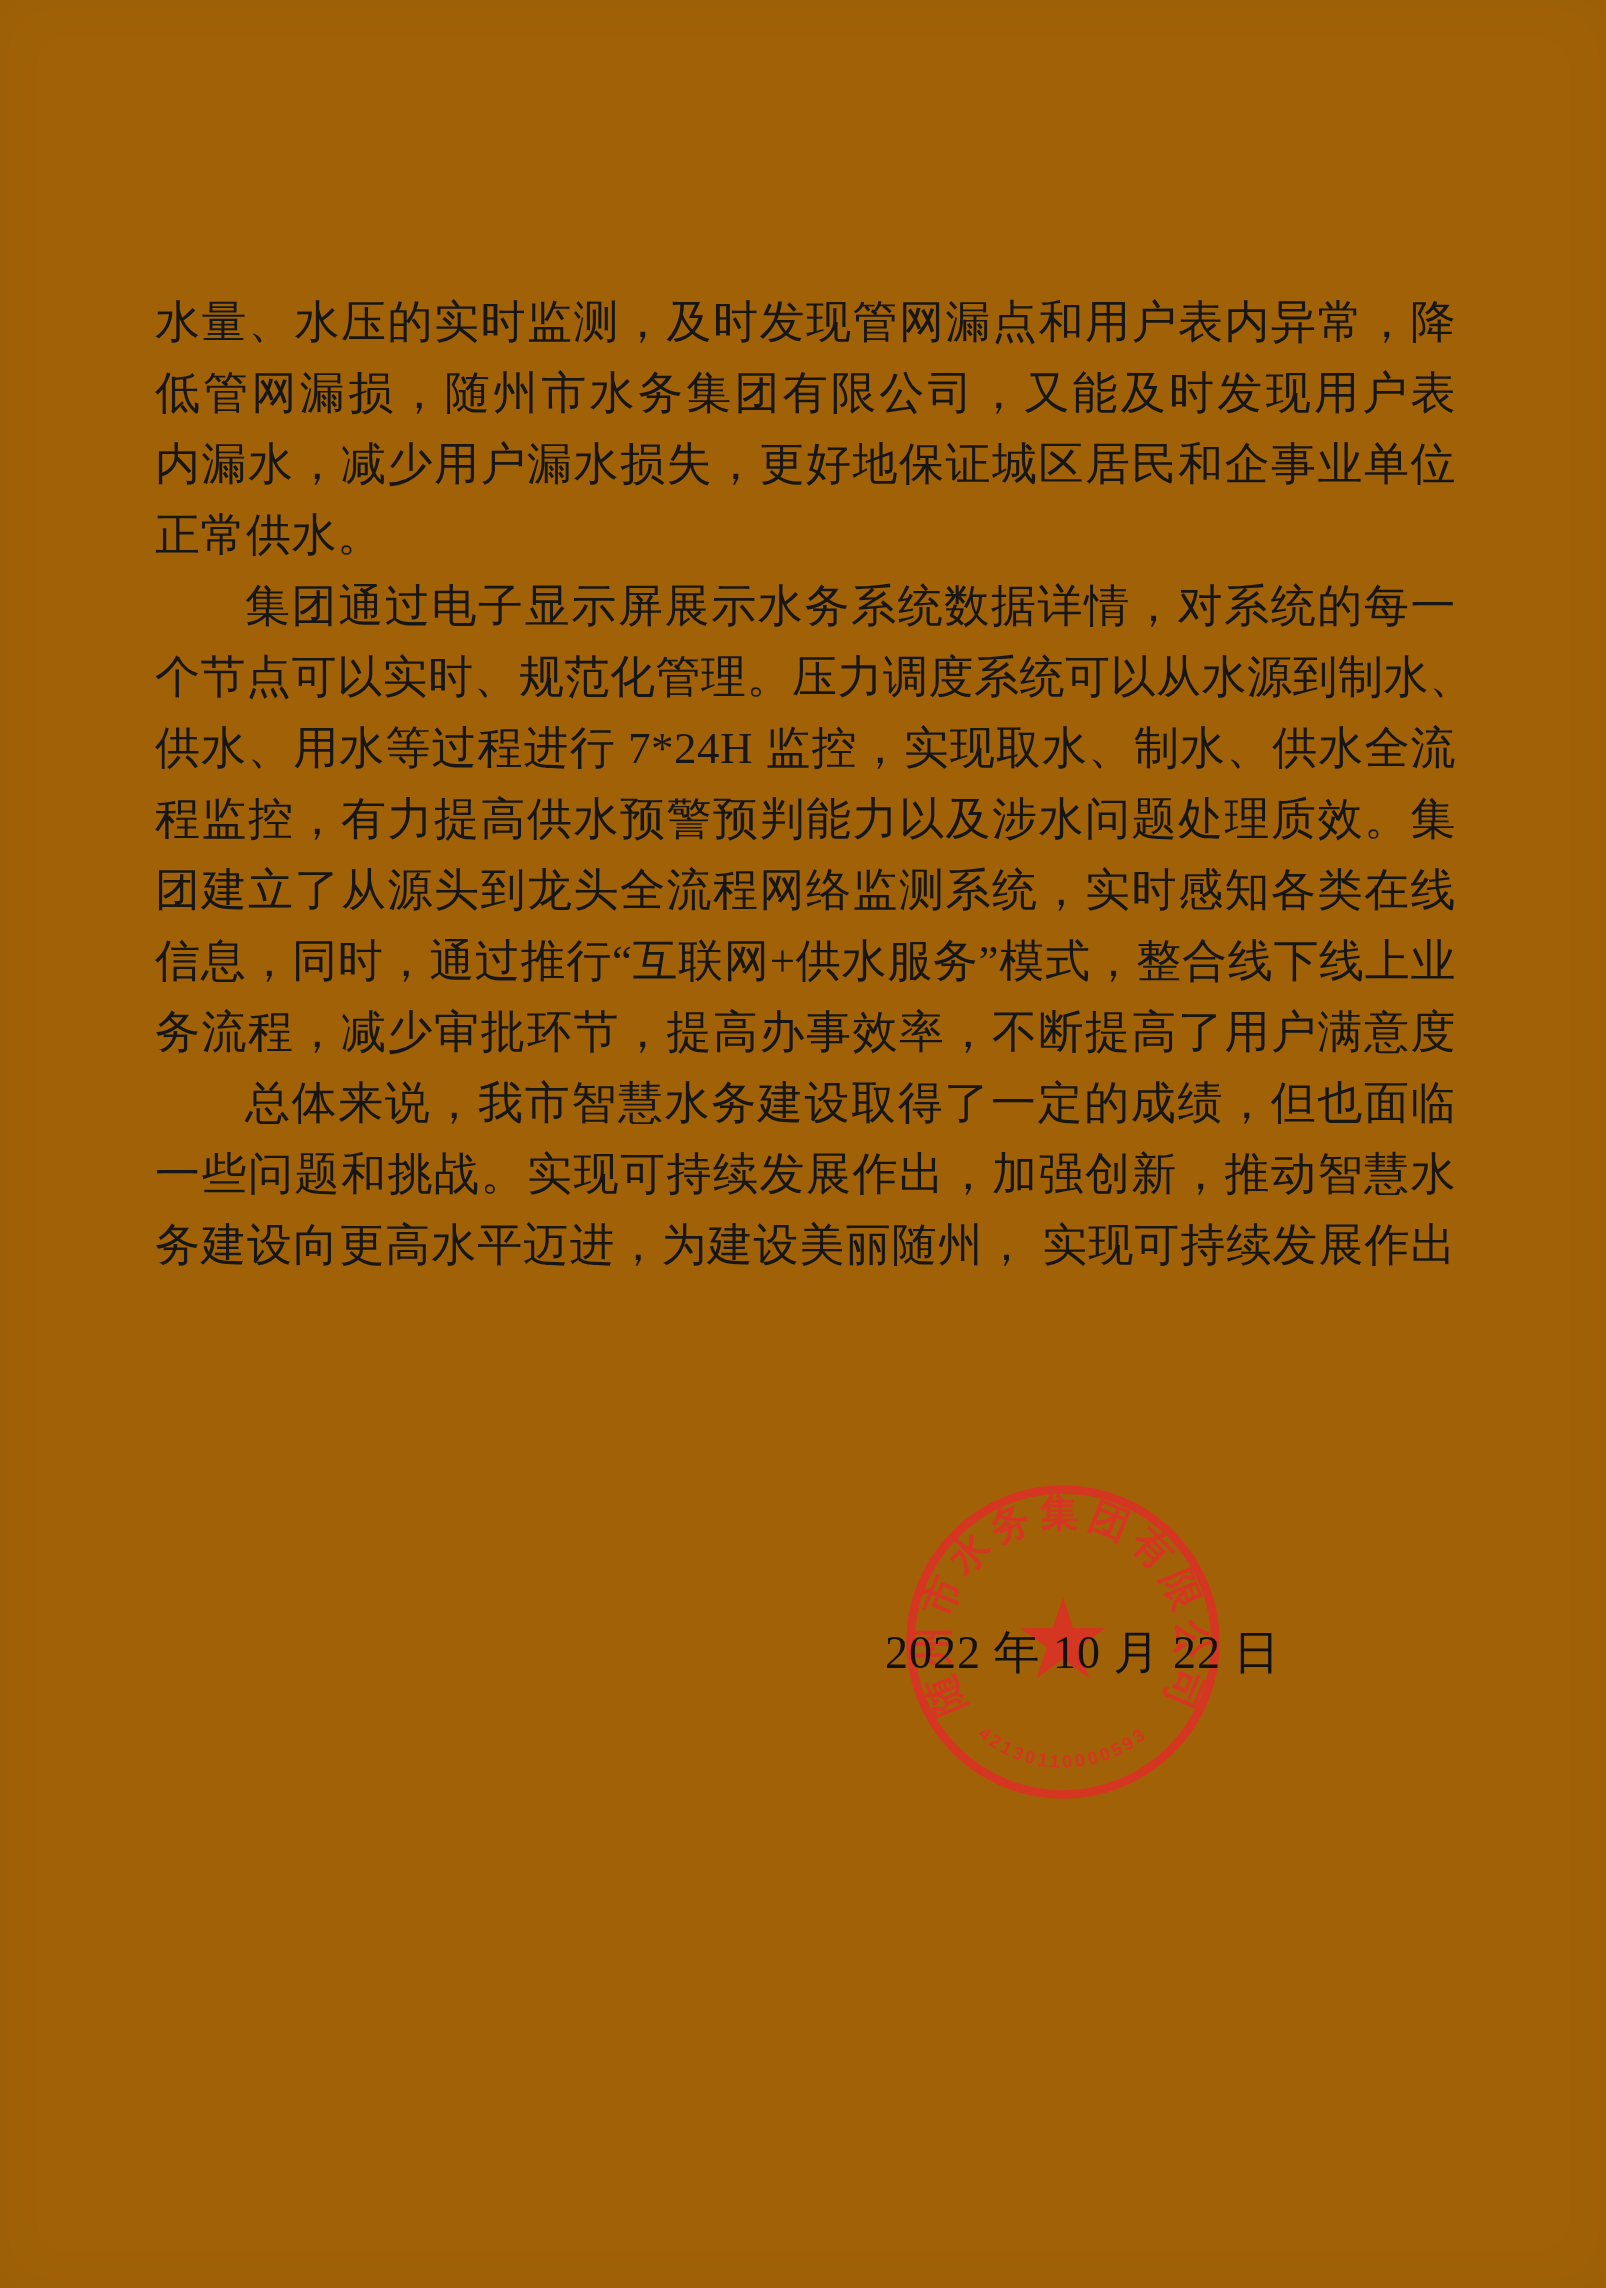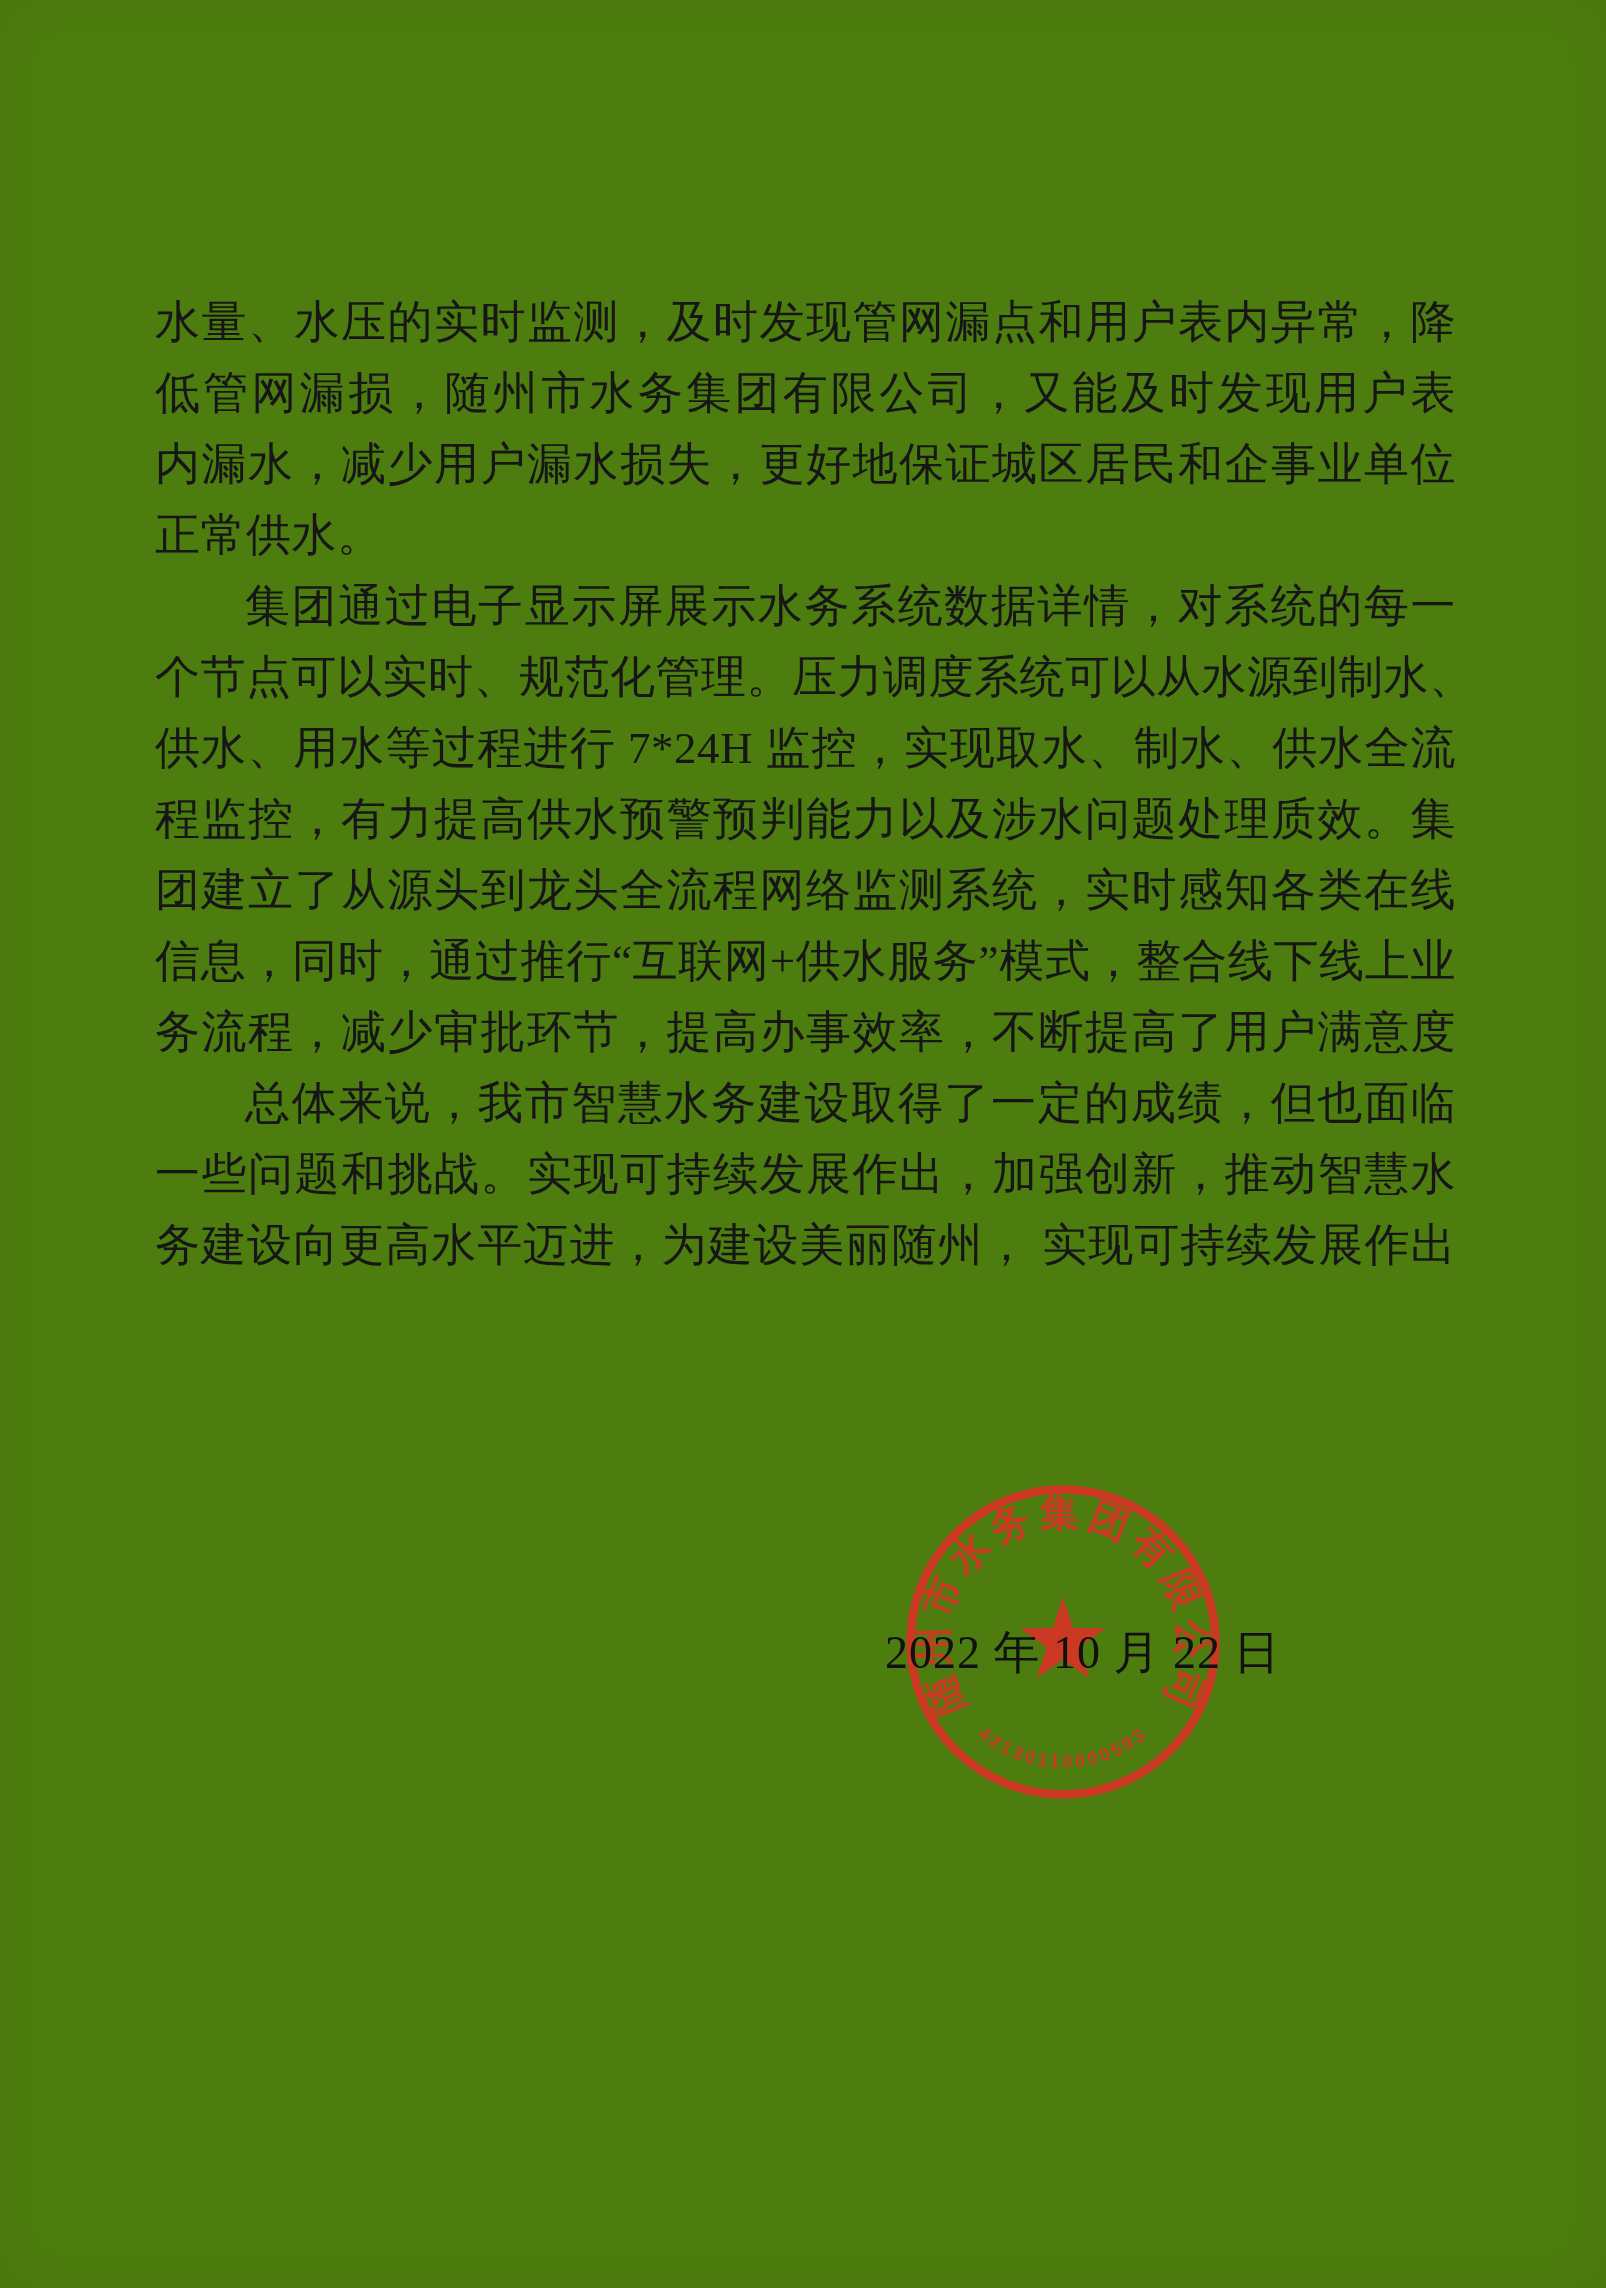--- a/index.html
+++ b/index.html
@@ -5,21 +5,21 @@
   html, body {
     margin: 0;
     padding: 0;
     background: #e8e8e8;
   }
   .page {
     position: relative;
     width: 1607px;
     height: 2288px;
     margin: 0 auto;
-    background: #4d7c0f;
+    background: #a16207;
     box-shadow: inset 0 0 58px rgba(0,0,0,0.04);
     overflow: hidden;
     font-family: "Liberation Serif", "DejaVu Serif", serif;
   }
   .doc-body {
     position: absolute;
     left: 155px;
     top: 287px;
     width: 1301px;
     color: #161616;

